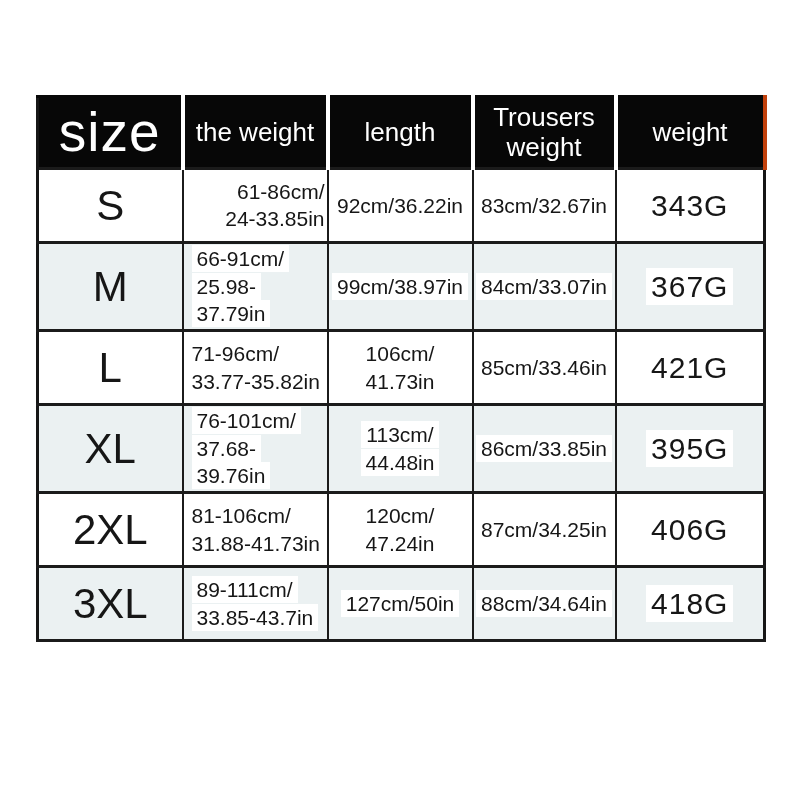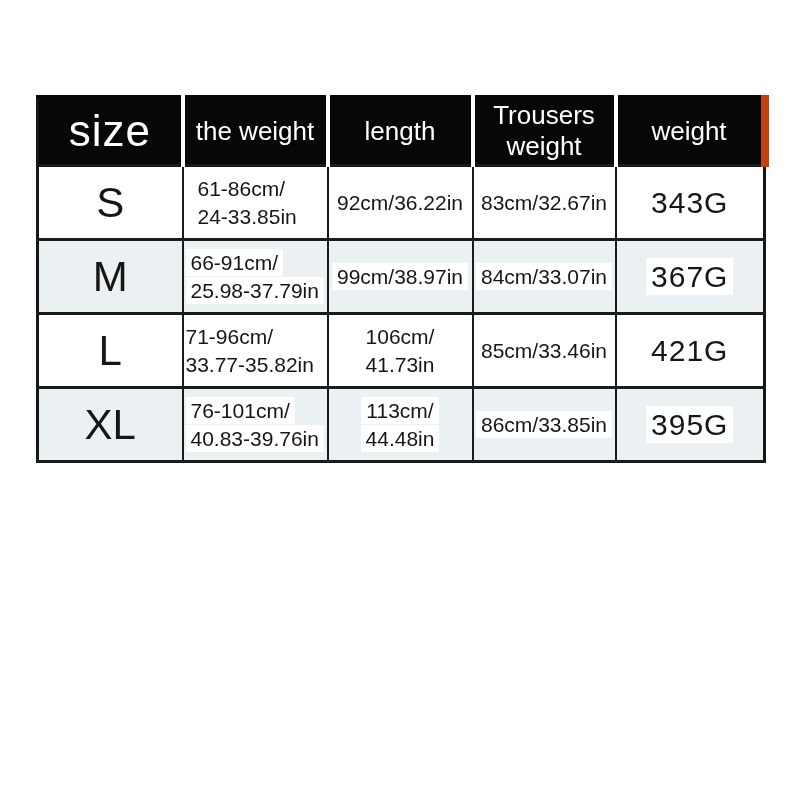--- a/index.html
+++ b/index.html
@@ -39,38 +39,38 @@
     height: 62px;
     text-align: center;
     vertical-align: middle;
     padding: 2px 8px;
     border-left: 4px solid #ffffff;
     border-right: 4px solid #ffffff;
     border-top: 3px solid #070707;
     border-bottom: 0;
   }
   thead th:first-child { border-left: 3px solid #161616; }
-  thead th:last-child  { border-right: 8px solid #c2410c; }
-  thead th.col-size { font-size: 44px; letter-spacing: 1px; }
+  thead th:last-child  { border-right: 4px solid #c2410c; }
+  thead th.col-size { font-size: 55px; letter-spacing: 1px; }
   
   tbody td {
     height: 69px;
     border: solid #1b1b1b;
     border-width: 3px 2px;
     text-align: center;
     vertical-align: middle;
     font-size: 21px;
     padding: 1px 2px;
   }
   tbody tr { background: #ffffff; }
   tbody tr.tint { background: #ebf1f2; }
   tbody td.col-size   { font-size: 42px; }
   tbody td.col-weight { font-size: 30px; letter-spacing: 1px; }
-  tbody td.col-waist  { text-align: left; padding-left: 2px; }
-  tbody tr:first-child td.col-waist { text-align: left; padding-left: 14px; }
+  tbody td.col-waist  { text-align: left; padding-left: 8px; }
+  tbody tr:first-child td.col-waist { text-align: right; padding-left: 14px; }
   .cell {
     white-space: pre-line;
     line-height: 1.32;
   }
   
   tbody tr.tint td:not(.col-size) .cell {
     background: #ffffff;
     padding: 2px 5px;
     box-decoration-break: clone;
     -webkit-box-decoration-break: clone;
@@ -119,21 +119,38 @@
         <td class="col-waist"><span class="cell">71-96cm/
 33.77-35.82in</span></td>
         <td class="col-hipline"><span class="cell">106cm/
 41.73in</span></td>
         <td class="col-length"><span class="cell">85cm/33.46in</span></td>
         <td class="col-weight"><span class="cell">421G</span></td>
       </tr>
       <tr class="tint">
         <td class="col-size"><span class="cell">XL</span></td>
         <td class="col-waist"><span class="cell">76-101cm/
-40.83-39.76in</span></td>
+37.68-39.76in</span></td>
         <td class="col-hipline"><span class="cell">113cm/
 44.48in</span></td>
         <td class="col-length"><span class="cell">86cm/33.85in</span></td>
         <td class="col-weight"><span class="cell">395G</span></td>
+      </tr>
+      <tr>
+        <td class="col-size"><span class="cell">2XL</span></td>
+        <td class="col-waist"><span class="cell">81-106cm/
+31.88-41.73in</span></td>
+        <td class="col-hipline"><span class="cell">120cm/
+47.24in</span></td>
+        <td class="col-length"><span class="cell">87cm/34.25in</span></td>
+        <td class="col-weight"><span class="cell">406G</span></td>
+      </tr>
+      <tr class="tint">
+        <td class="col-size"><span class="cell">3XL</span></td>
+        <td class="col-waist"><span class="cell">89-111cm/
+33.85-43.7in</span></td>
+        <td class="col-hipline"><span class="cell">127cm/50in</span></td>
+        <td class="col-length"><span class="cell">88cm/34.64in</span></td>
+        <td class="col-weight"><span class="cell">418G</span></td>
       </tr>
     </tbody>
   </table>
 </div>
 
 </body></html>

